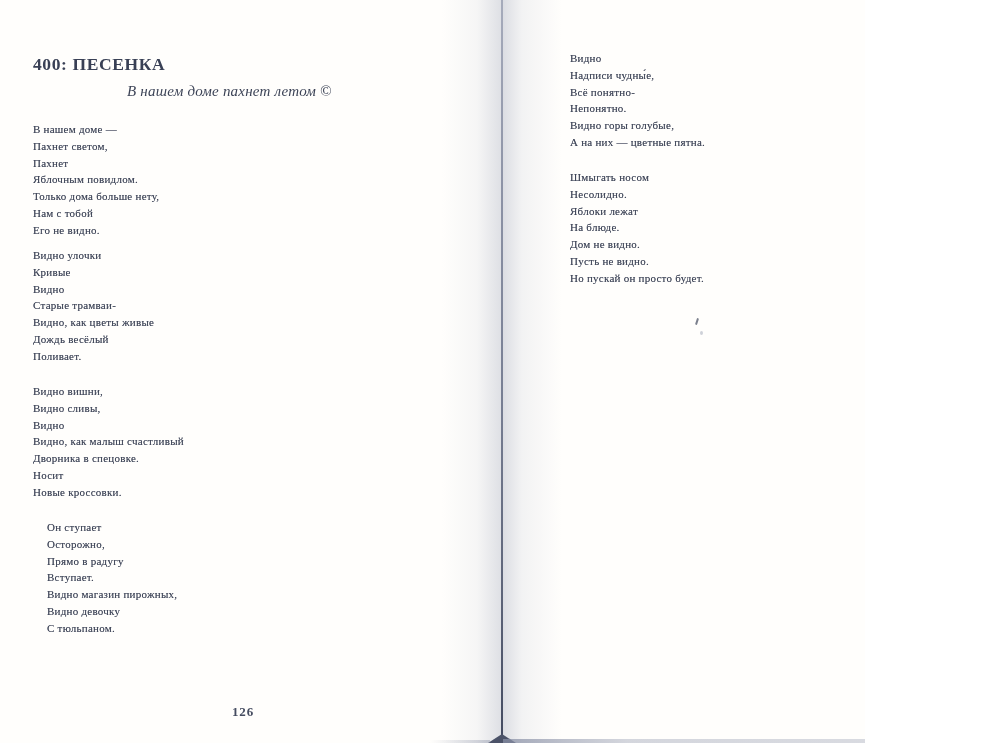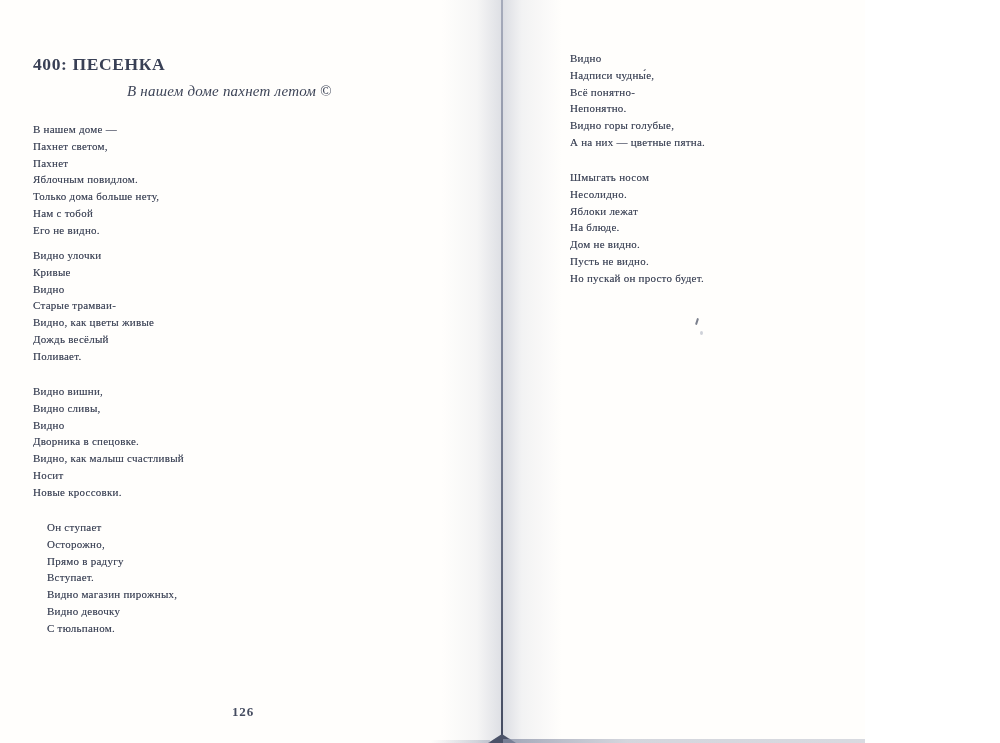--- a/index.html
+++ b/index.html
@@ -161,22 +161,22 @@
     <div class="line">Старые трамваи-</div>
     <div class="line">Видно, как цветы живые</div>
     <div class="line">Дождь весёлый</div>
     <div class="line">Поливает.</div>
   </div>
 
   <div class="stanza stanza-l3">
     <div class="line">Видно вишни,</div>
     <div class="line">Видно сливы,</div>
     <div class="line">Видно</div>
+    <div class="line">Видно, как малыш счастливый</div>
     <div class="line">Дворника в спецовке.</div>
-    <div class="line">Видно, как малыш счастливый</div>
     <div class="line">Носит</div>
     <div class="line">Новые кроссовки.</div>
   </div>
 
   <div class="stanza stanza-l4">
     <div class="line">Он ступает</div>
     <div class="line">Осторожно,</div>
     <div class="line">Прямо в радугу</div>
     <div class="line">Вступает.</div>
     <div class="line">Видно магазин пирожных,</div>

